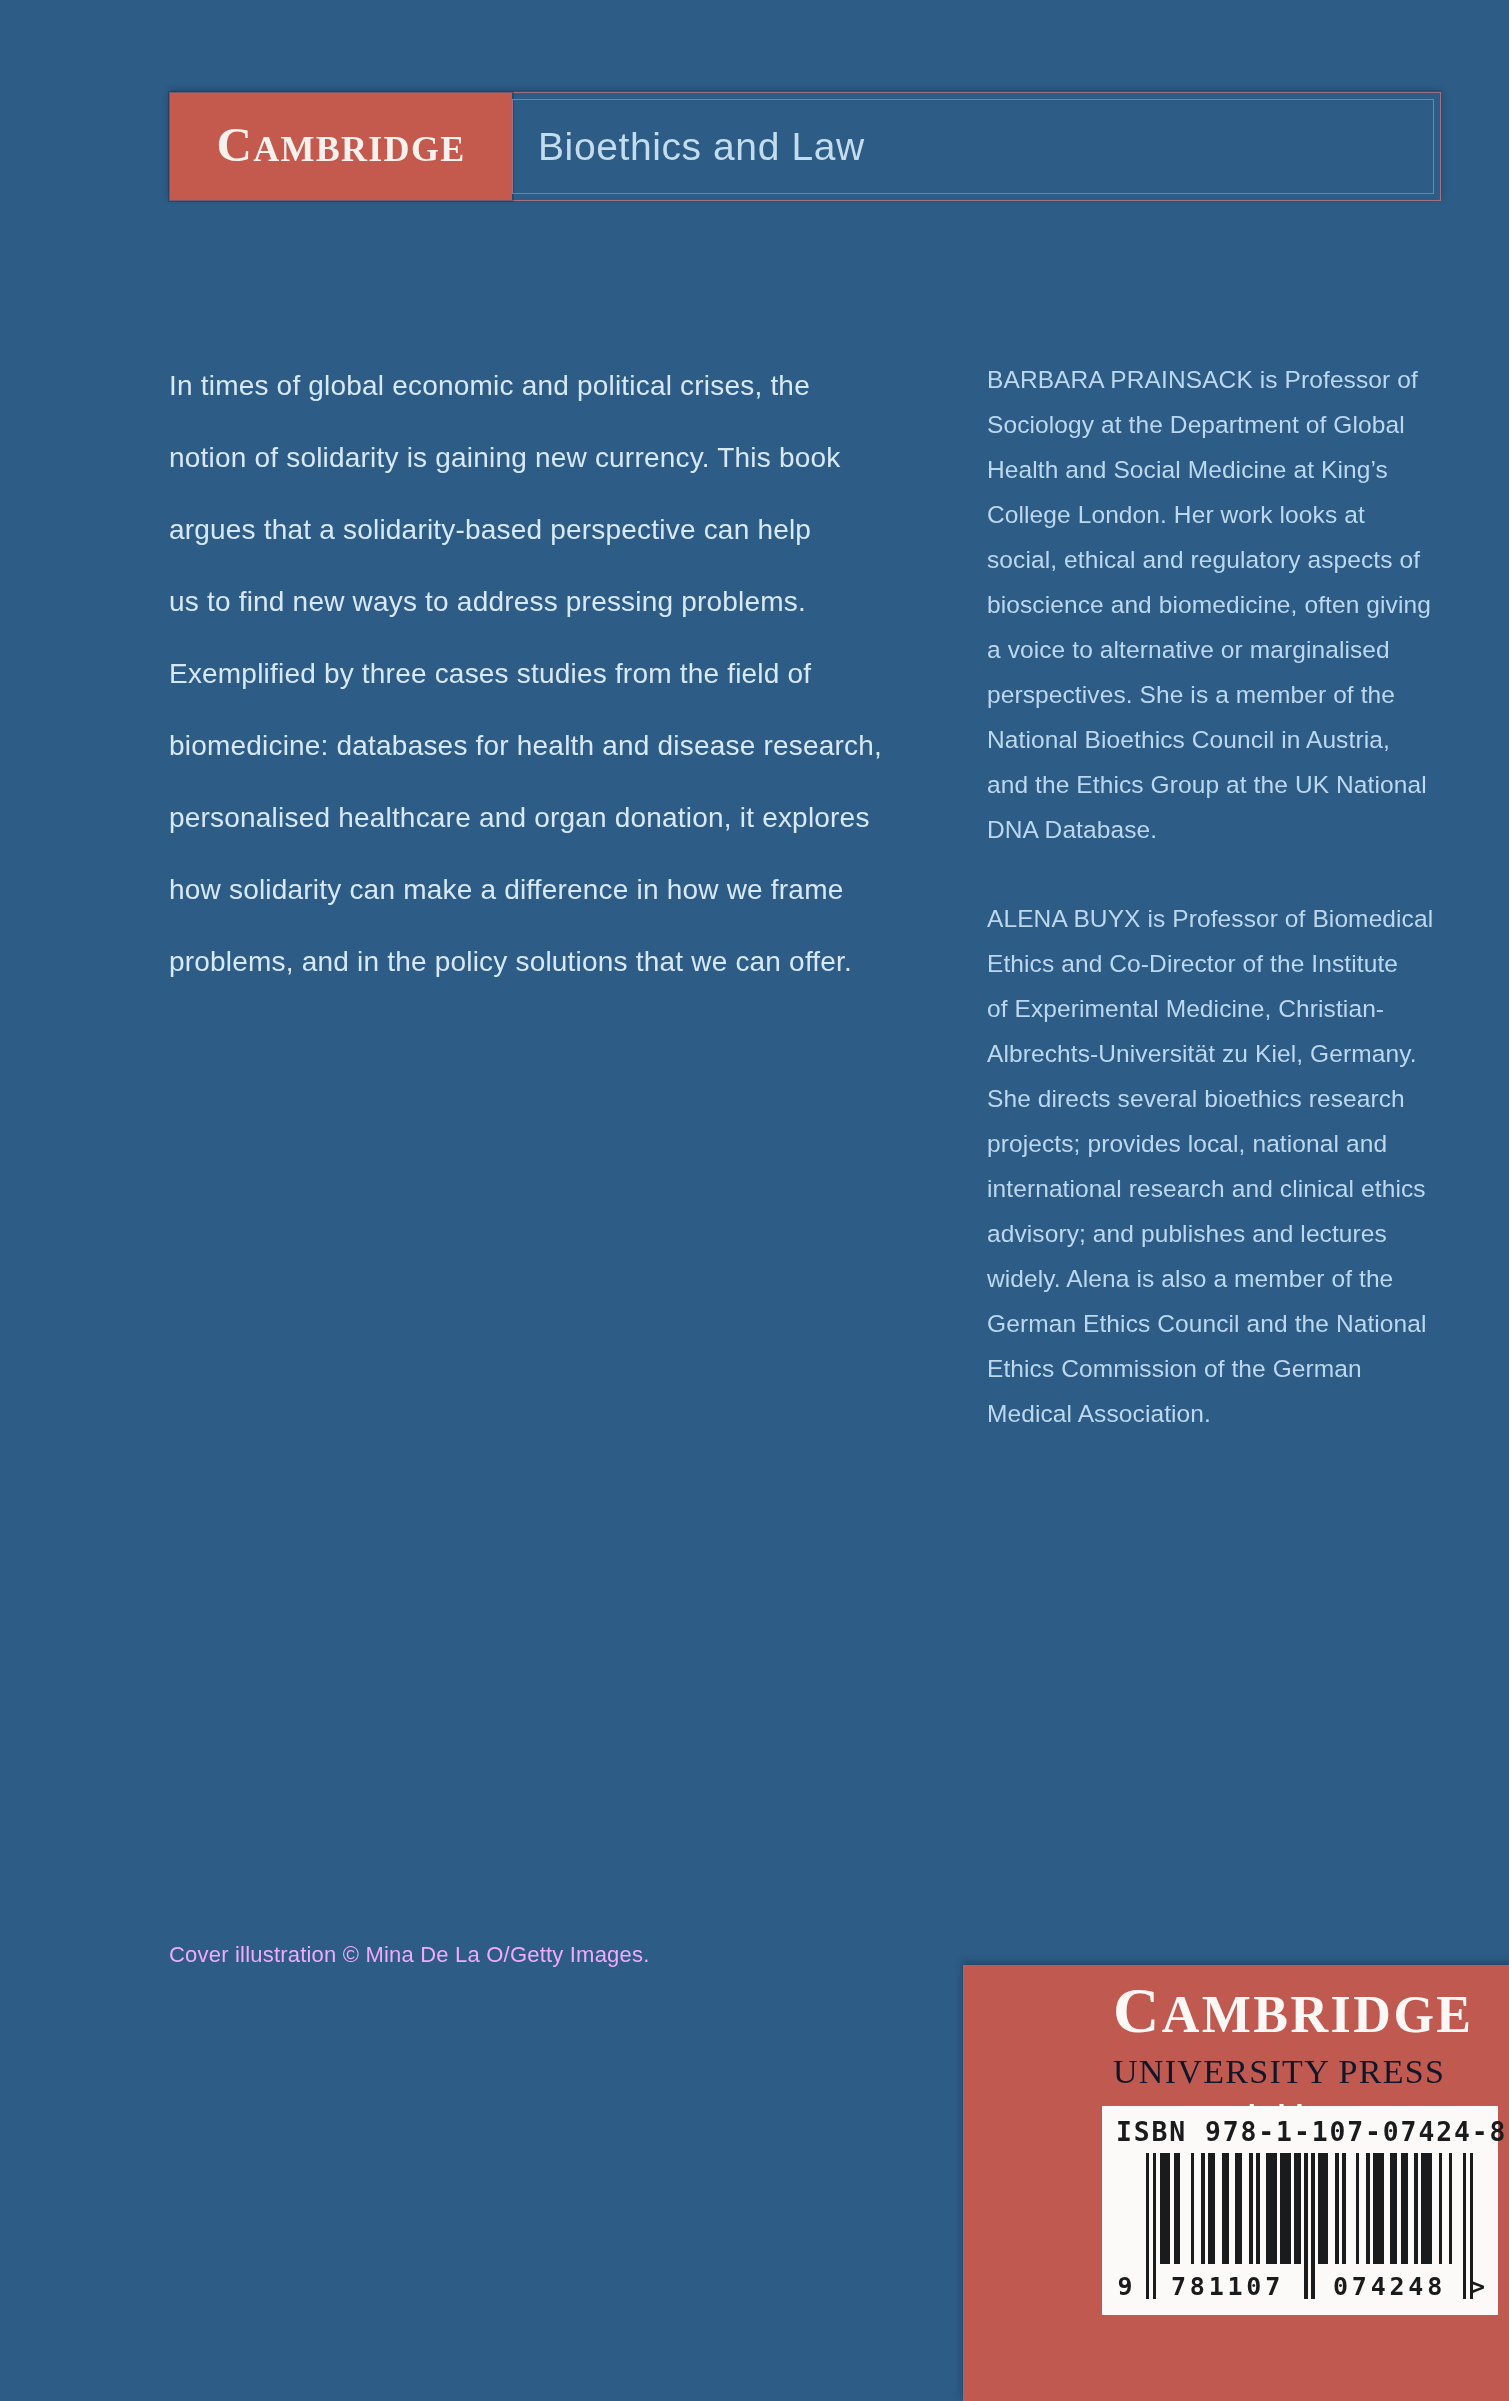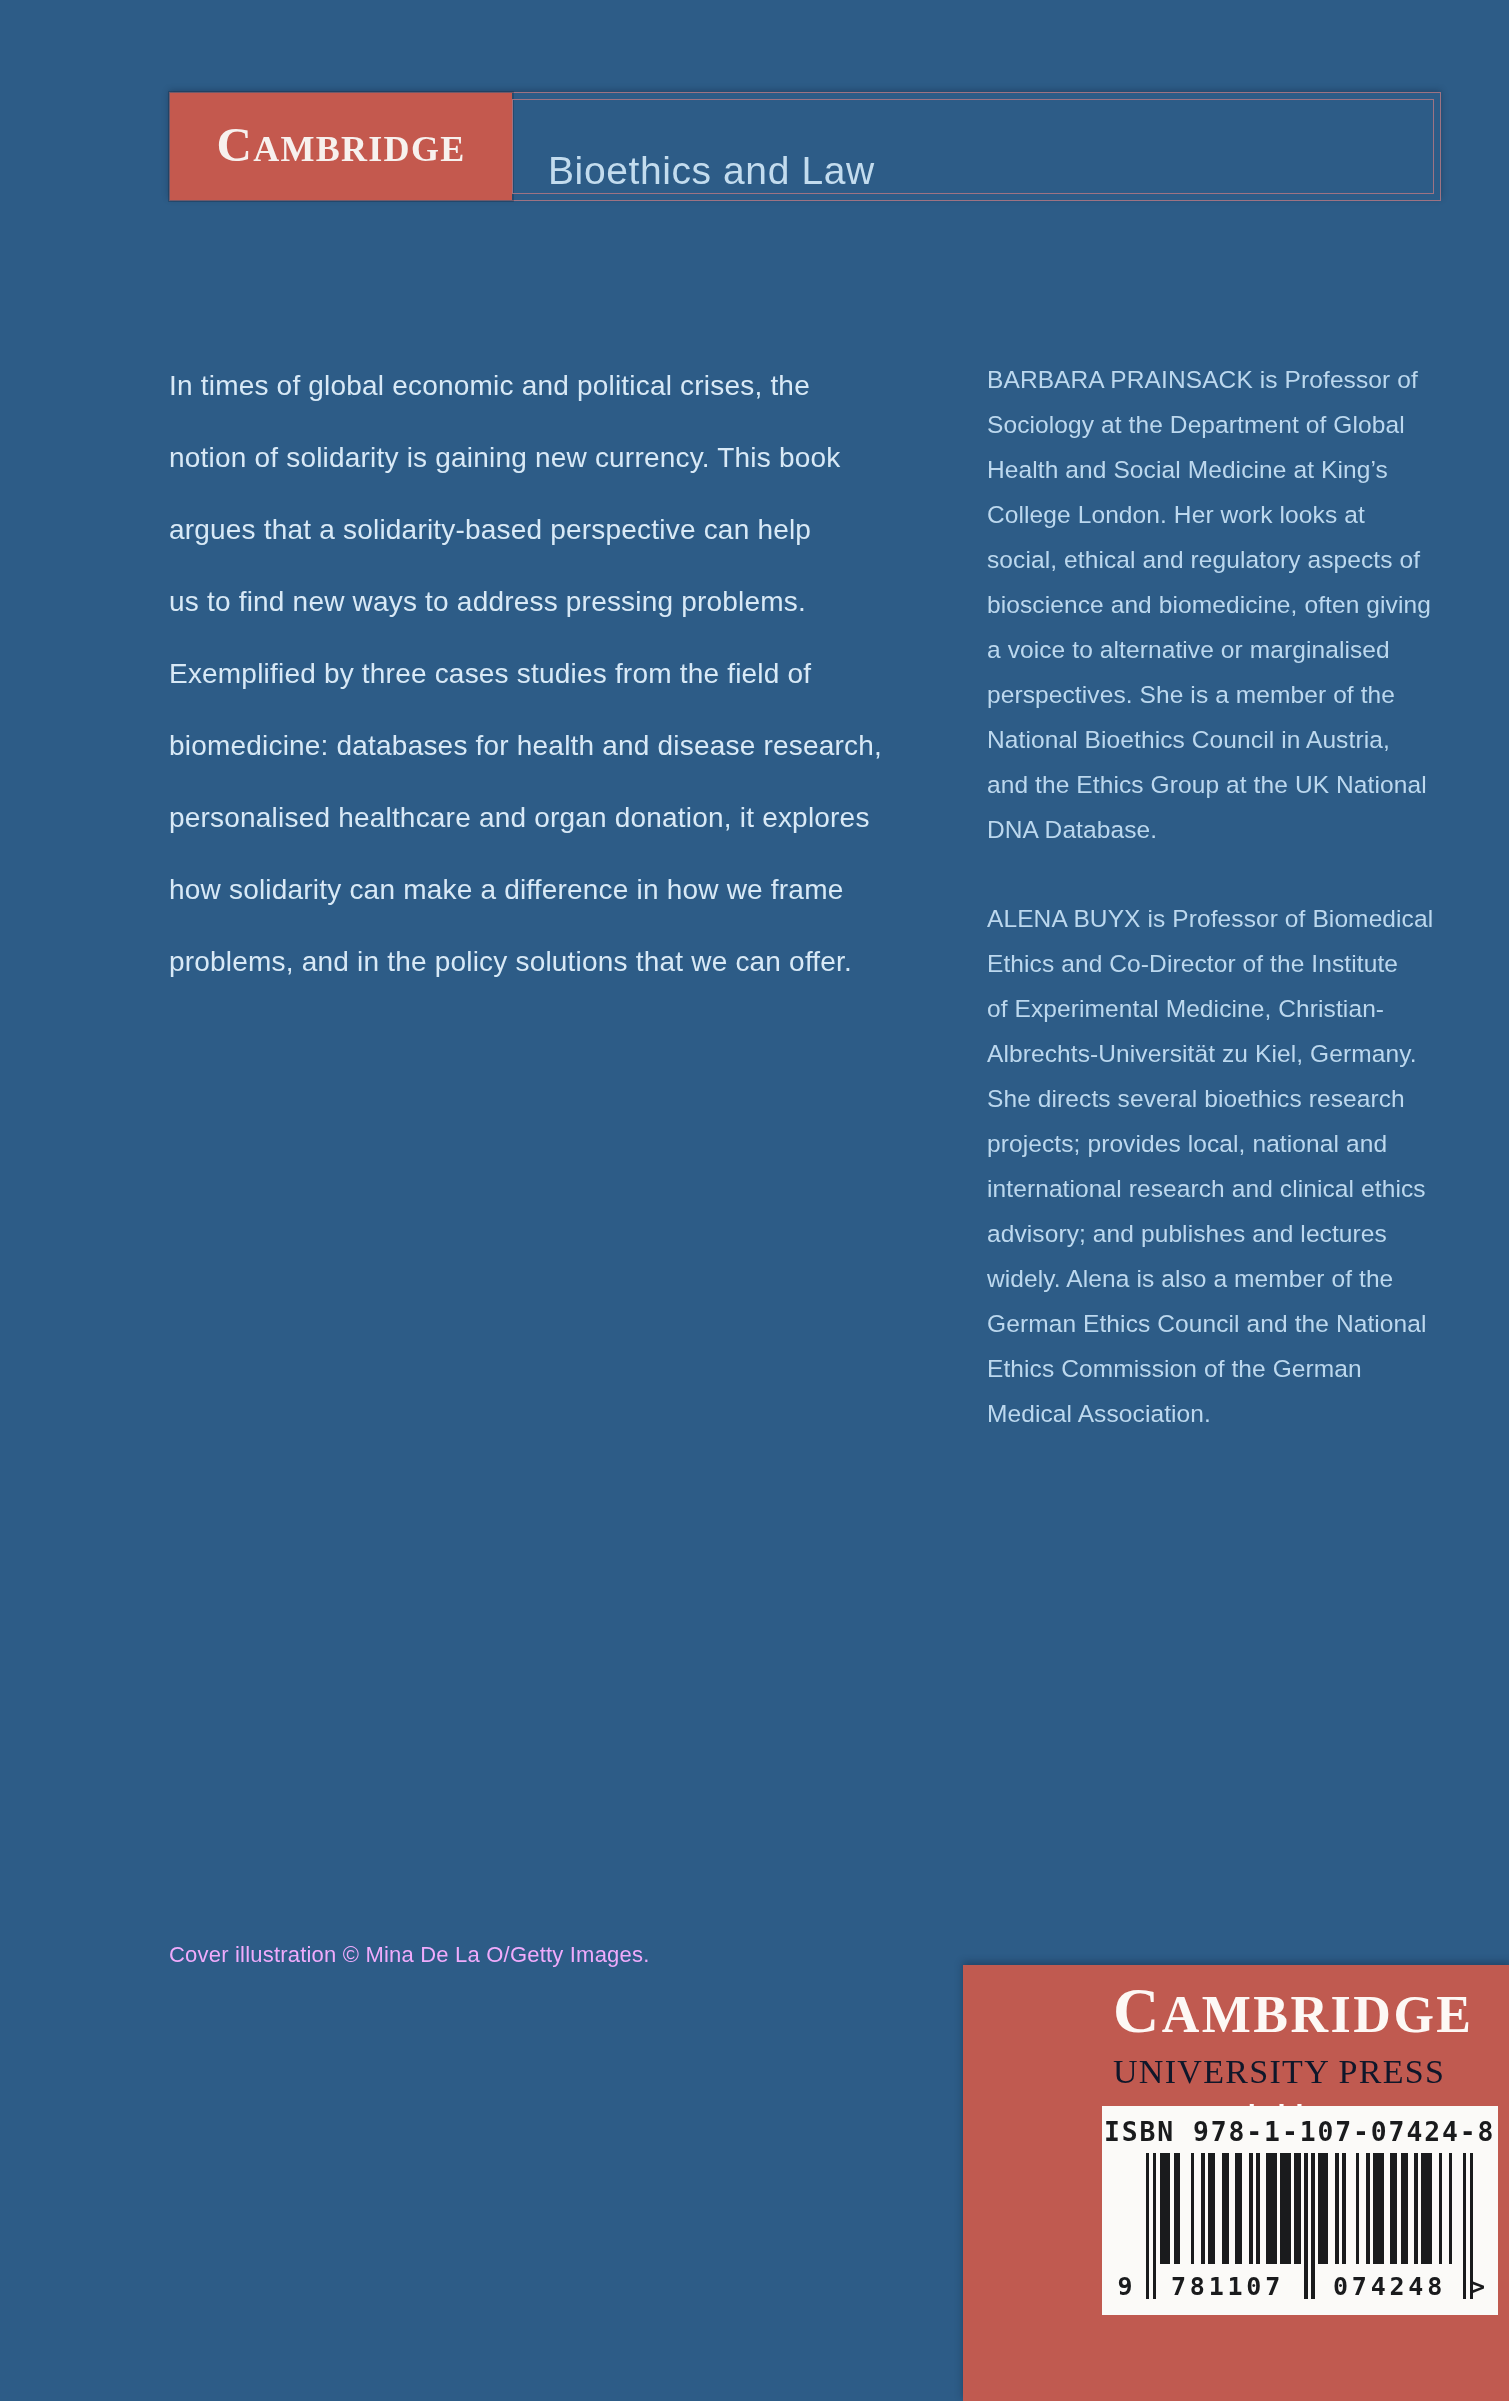--- a/index.html
+++ b/index.html
@@ -21,21 +21,21 @@
     display:flex;align-items:center;justify-content:center;
     box-shadow:0 0 0 1.9px rgba(25,40,60,.35);
   }
   .cambridge-logo-sm{
     font-family:"Liberation Serif", serif;font-weight:700;
     font-size:36px;line-height:36px;letter-spacing:1.3px;color:#f7f1ee;
   }
   .cambridge-logo-sm::first-letter{font-size:49px;}
   .banner-right{
     flex:1;margin:5.7px 5.7px 5.7px 0;border:1.3px solid #9e7383;
-    display:flex;align-items:flex-end;padding-left:35px;box-sizing:border-box;
+    display:flex;align-items:center;padding-left:25px;box-sizing:border-box;
   }
   .series-title{font-size:39px;color:#c3dcee;letter-spacing:0.6px;}
 
   
   .blurb{
     position:absolute;left:169px;top:350px;
     font-size:28px;line-height:72px;color:#d8e9f6;
     white-space:pre;letter-spacing:0.2px;
   }
 
@@ -68,21 +68,21 @@
     font-size:34px;line-height:36px;letter-spacing:1.3px;color:#0f172a;margin-top:12px;
   }
   .cup-web{font-weight:700;font-size:29px;color:#ffffff;margin-top:10px;letter-spacing:0.3px;}
 
   
   .isbn-panel{
     position:absolute;left:139px;top:141px;width:396px;height:209px;
     background:#fbfaf8;
   }
   .isbn-label{
-    margin-top:10px;padding-left:2px;
+    margin-top:10px;padding-left:14px;
     font-family:"DejaVu Sans Mono", monospace;font-weight:700;
     font-size:26.4px;letter-spacing:1.9px;color:#1a1b1d;white-space:pre;
   }
   .barcode-area{position:relative;width:365px;height:146px;margin:6.3px auto 0;}
   .barcode-area svg{position:absolute;left:28px;top:0;width:327px;height:146px;}
   .bc-digit{
     position:absolute;bottom:0;line-height:25px;
     font-family:"DejaVu Sans Mono", monospace;font-weight:700;
     font-size:25px;color:#1a1b1d;letter-spacing:3.8px;
   }

